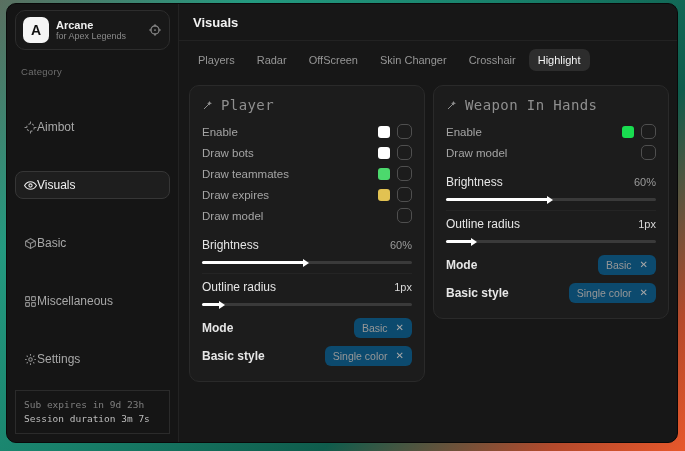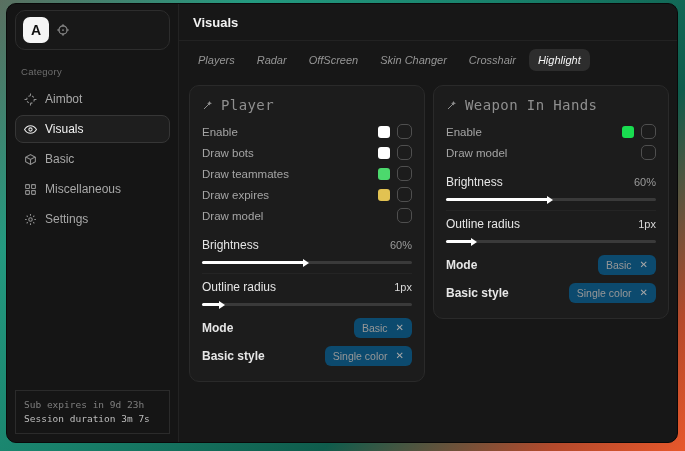--- a/index.html
+++ b/index.html
@@ -47,24 +47,24 @@
   .app-sub  { color:#8a8a8a; font-size:9px; }
   .icon { display:inline-flex; align-items:center; justify-content:center; }
   .icon svg { display:block; }
 
   .category-label {
     color:#6e6e6e; font-size:9.5px;
     margin:16px 6px 8px 6px; letter-spacing:.3px;
   }
   .nav { display:flex; flex-direction:column; gap:2px; }
   .nav-item {
-    display:flex; align-items:center; gap:8px;
+    display:flex; align-items:center; 
     padding:6px 7px; border:1px solid transparent;
     border-radius:8px; cursor:pointer;
-    color:#a8a8a8; font-size:12px;
+    color:#a8a8a8; font-size:12px;margin-top:28px;
   }
   .nav-item .icon { width:14px; color:#8f8f8f; }
   .nav-item.selected {
     background:#1e1e1e; border-color:#363636; color:#f2f2f2;
   }
   .nav-item.selected .icon { color:#e8e8e8; }
 
   .sub-box {
     margin-top:auto;
     border:1px solid #2b2b2b; border-radius:0;
@@ -77,21 +77,20 @@
   
   .main { flex:1; background:#171717; display:flex; flex-direction:column; }
   .main-titlebar {
     padding:11px 14px 10px 14px;
     border-bottom:1px solid #222222;
   }
   .main-title { color:#f2f2f2; font-size:13px; font-weight:bold; }
   .tabs {
     display:flex; align-items:center; gap:4px;
     padding:8px 10px 6px 10px;
-    font-style:italic;
   }
   .tab {
     color:#969696; font-size:11px;
     padding:5px 9px; border-radius:7px; cursor:pointer;
     white-space:nowrap;
   }
   .tab.active { background:#2d2d2d; color:#f5f5f5; }
 
   .panels { display:flex; align-items:flex-start; gap:8px; padding:8px 10px; }
   .panel {
@@ -149,20 +148,24 @@
 </style>
 </head>
 <body>
 
 <div class="desktop">
   <div class="window">
 
     <div class="sidebar">
       <div class="side-header">
         <div class="logo-badge">A</div>
+        <div class="app-names">
+          <div class="app-name">Arcane</div>
+          <div class="app-sub">for Apex Legends</div>
+        </div>
         <span class="icon" id="header-target-icon" style="color:#8f8f8f">
             <svg width="14" height="14" viewBox="0 0 24 24" fill="none" stroke="currentColor" stroke-width="2">
               <circle cx="12" cy="12" r="7"></circle>
               <circle cx="12" cy="12" r="1.5" fill="currentColor" stroke="none"></circle>
               <path d="M12 2v4M12 18v4M2 12h4M18 12h4"></path>
             </svg>
           </span>
       </div>
 
       <div class="category-label">Category</div>

